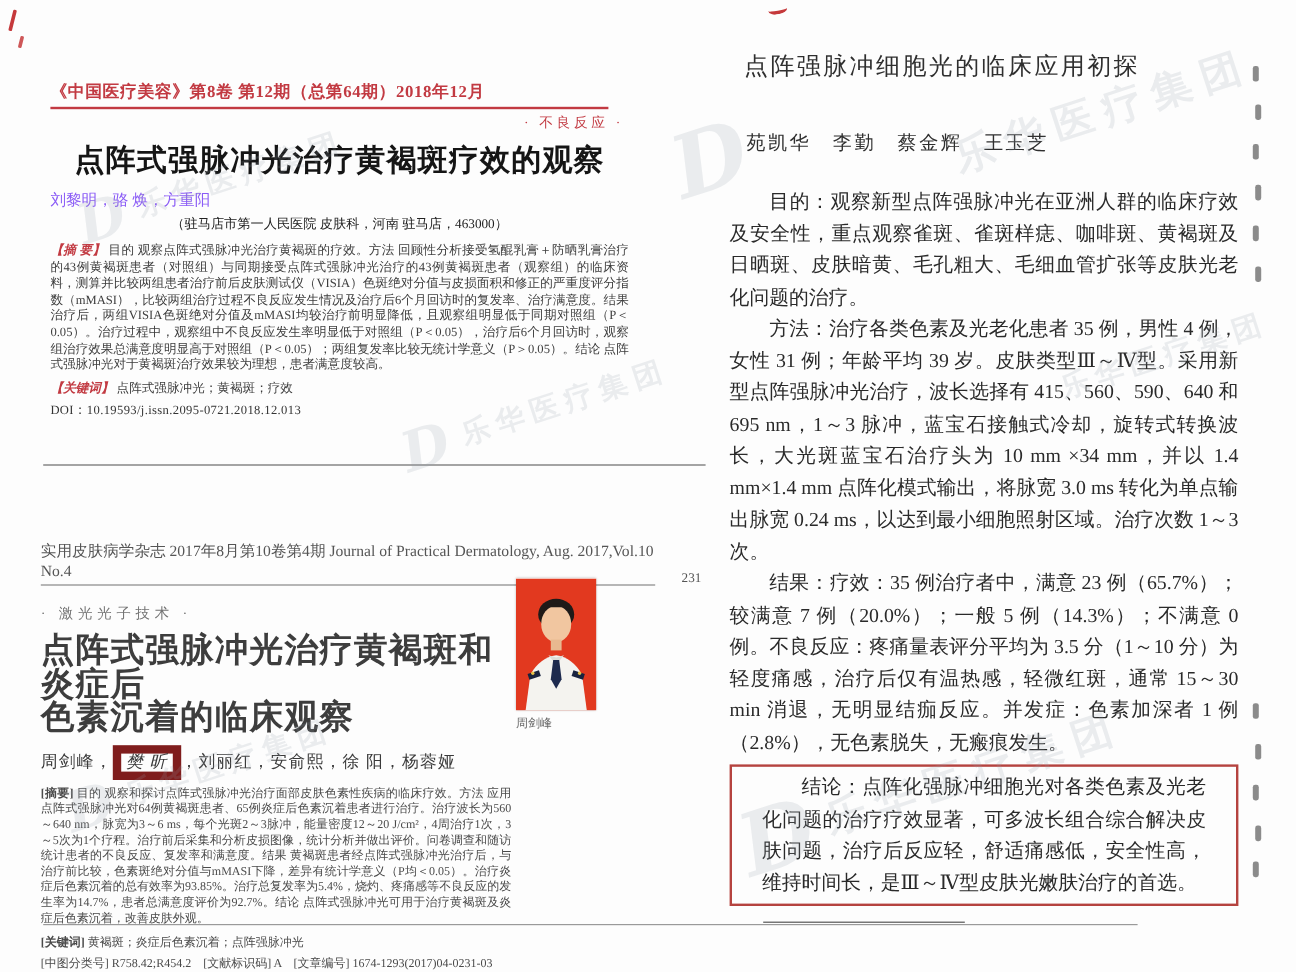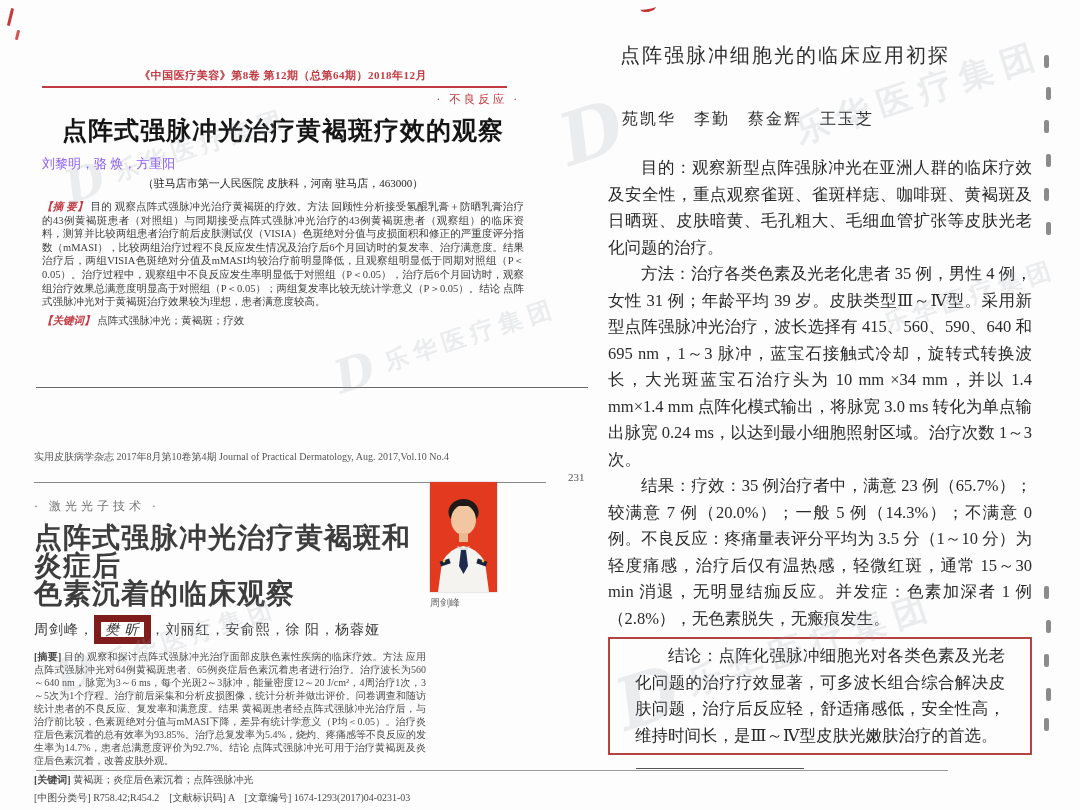--- a/index.html
+++ b/index.html
@@ -12,37 +12,37 @@
   .wm{position:absolute;transform:rotate(-18deg);color:rgba(150,160,173,0.18);
       white-space:nowrap;display:flex;align-items:center;z-index:6;}
   .wm-logo{font-size:72px;font-weight:bold;font-style:italic;line-height:1;
            font-family:"DejaVu Serif",serif;margin-right:12px;}
   .wm-text{font-size:34px;font-weight:bold;letter-spacing:9px;}
   .wm.small .wm-logo{font-size:46px;}
   .wm.small .wm-text{font-size:24px;letter-spacing:6px;}
   
   .paper{position:absolute;z-index:2;}
   #tl{left:42px;top:10px;width:482px;color:#333;}
-  .tl-journal{margin-top:58px;text-align:center;font-size:11px;font-weight:bold;color:#c23a42;letter-spacing:0.5px;}
+  .tl-journal{margin-top:58px;font-size:14px;font-weight:bold;color:#c23a42;letter-spacing:0.5px;}
   .tl-rule{height:2px;background:#c23a42;margin-top:3px;width:465px;}
   .tl-section{text-align:right;font-size:11.5px;color:#c23a42;letter-spacing:3px;margin-top:4px;padding-right:4px;}
   .tl-title{text-align:center;font-size:25px;font-weight:bold;color:#151515;letter-spacing:1px;margin-top:7px;}
   .tl-authors{text-align:left;font-size:13px;margin-top:8px;color:#8b5cf6;}
   .tl-affil{text-align:center;font-size:11px;margin-top:3px;color:#222;}
   .tl-abstract{margin-top:9px;font-size:10.5px;line-height:13.6px;text-align:justify;color:#3c3c3c;}
   .red-label{color:#c23a42;font-weight:bold;font-style:italic;}
   .tl-keywords{margin-top:5px;font-size:10.5px;color:#3c3c3c;}
   .tl-doi{margin-top:4px;font-size:10.5px;color:#333;letter-spacing:0.3px;}
   
   .left-divider{position:absolute;left:36px;top:387px;width:552px;height:1px;background:#6a6a6a;z-index:2;}
   .bottom-rule{position:absolute;left:36px;top:770px;width:912px;height:1px;background:#9a9a9a;z-index:2;}
   
   #bl{left:34px;top:432px;width:580px;color:#4a4a4a;}
   .bl-headrow{display:flex;align-items:flex-end;margin-top:18px;}
-  .bl-journal{font-size:10px;color:#555;border-bottom:1px solid #888;padding-bottom:18px;width:512px;}
+  .bl-journal{font-size:13px;color:#555;border-bottom:1px solid #888;padding-bottom:3px;width:512px;}
   .bl-page{font-size:11px;color:#555;margin-left:22px;}
   .bl-section{margin-top:15px;font-size:12px;color:#737373;letter-spacing:4px;}
   .bl-title{margin-top:9px;font-size:28px;font-weight:bold;color:#3d3d3d;line-height:28px;letter-spacing:1px;width:400px;}
   .bl-authors{margin-top:13px;font-size:14px;color:#3a3a3a;letter-spacing:1px;}
   .boxed-name{border:7px solid #7f1d1d;padding:0 4px;font-style:italic;}
   .bl-abstract{margin-top:11px;width:392px;font-size:10px;line-height:13px;text-align:justify;color:#4a4a4a;}
   .bl-keywords{margin-top:6px;width:392px;font-size:10px;color:#4a4a4a;}
   .bl-class{margin-top:4px;width:568px;font-size:10px;color:#4a4a4a;}
   .bl-photo{position:absolute;left:396px;top:50px;width:67px;height:110px;box-shadow:0 0 2px rgba(0,0,0,0.25);}
   .bl-photo svg{display:block;}
@@ -99,20 +99,21 @@
 
 <div id="tl" class="paper">
   <div class="tl-journal">《中国医疗美容》第8卷 第12期（总第64期）2018年12月</div>
   <div class="tl-rule"></div>
   <div class="tl-section">· 不良反应 ·</div>
   <div class="tl-title">点阵式强脉冲光治疗黄褐斑疗效的观察</div>
   <div class="tl-authors">刘黎明，骆 焕，方重阳</div>
   <div class="tl-affil">（驻马店市第一人民医院 皮肤科，河南 驻马店，463000）</div>
   <div class="tl-abstract"><span class="red-label">【摘 要】</span> <span>目的 观察点阵式强脉冲光治疗黄褐斑的疗效。方法 回顾性分析接受氢醌乳膏＋防晒乳膏治疗的43例黄褐斑患者（对照组）与同期接受点阵式强脉冲光治疗的43例黄褐斑患者（观察组）的临床资料，测算并比较两组患者治疗前后皮肤测试仪（VISIA）色斑绝对分值与皮损面积和修正的严重度评分指数（mMASI），比较两组治疗过程不良反应发生情况及治疗后6个月回访时的复发率、治疗满意度。结果 治疗后，两组VISIA色斑绝对分值及mMASI均较治疗前明显降低，且观察组明显低于同期对照组（P＜0.05）。治疗过程中，观察组中不良反应发生率明显低于对照组（P＜0.05），治疗后6个月回访时，观察组治疗效果总满意度明显高于对照组（P＜0.05）；两组复发率比较无统计学意义（P＞0.05）。结论 点阵式强脉冲光对于黄褐斑治疗效果较为理想，患者满意度较高。</span></div>
   <div class="tl-keywords"><span class="red-label">【关键词】</span> <span>点阵式强脉冲光；黄褐斑；疗效</span></div>
+  <div class="tl-doi">DOI：10.19593/j.issn.2095-0721.2018.12.013</div>
 </div>
 
 <div class="left-divider"></div>
 
 <div id="bl" class="paper">
   <div class="bl-headrow">
     <span class="bl-journal">实用皮肤病学杂志 2017年8月第10卷第4期 Journal of Practical Dermatology, Aug. 2017,Vol.10 No.4</span>
     <span class="bl-page">231</span>
   </div>
   <div class="bl-section">· 激光光子技术 ·</div>

